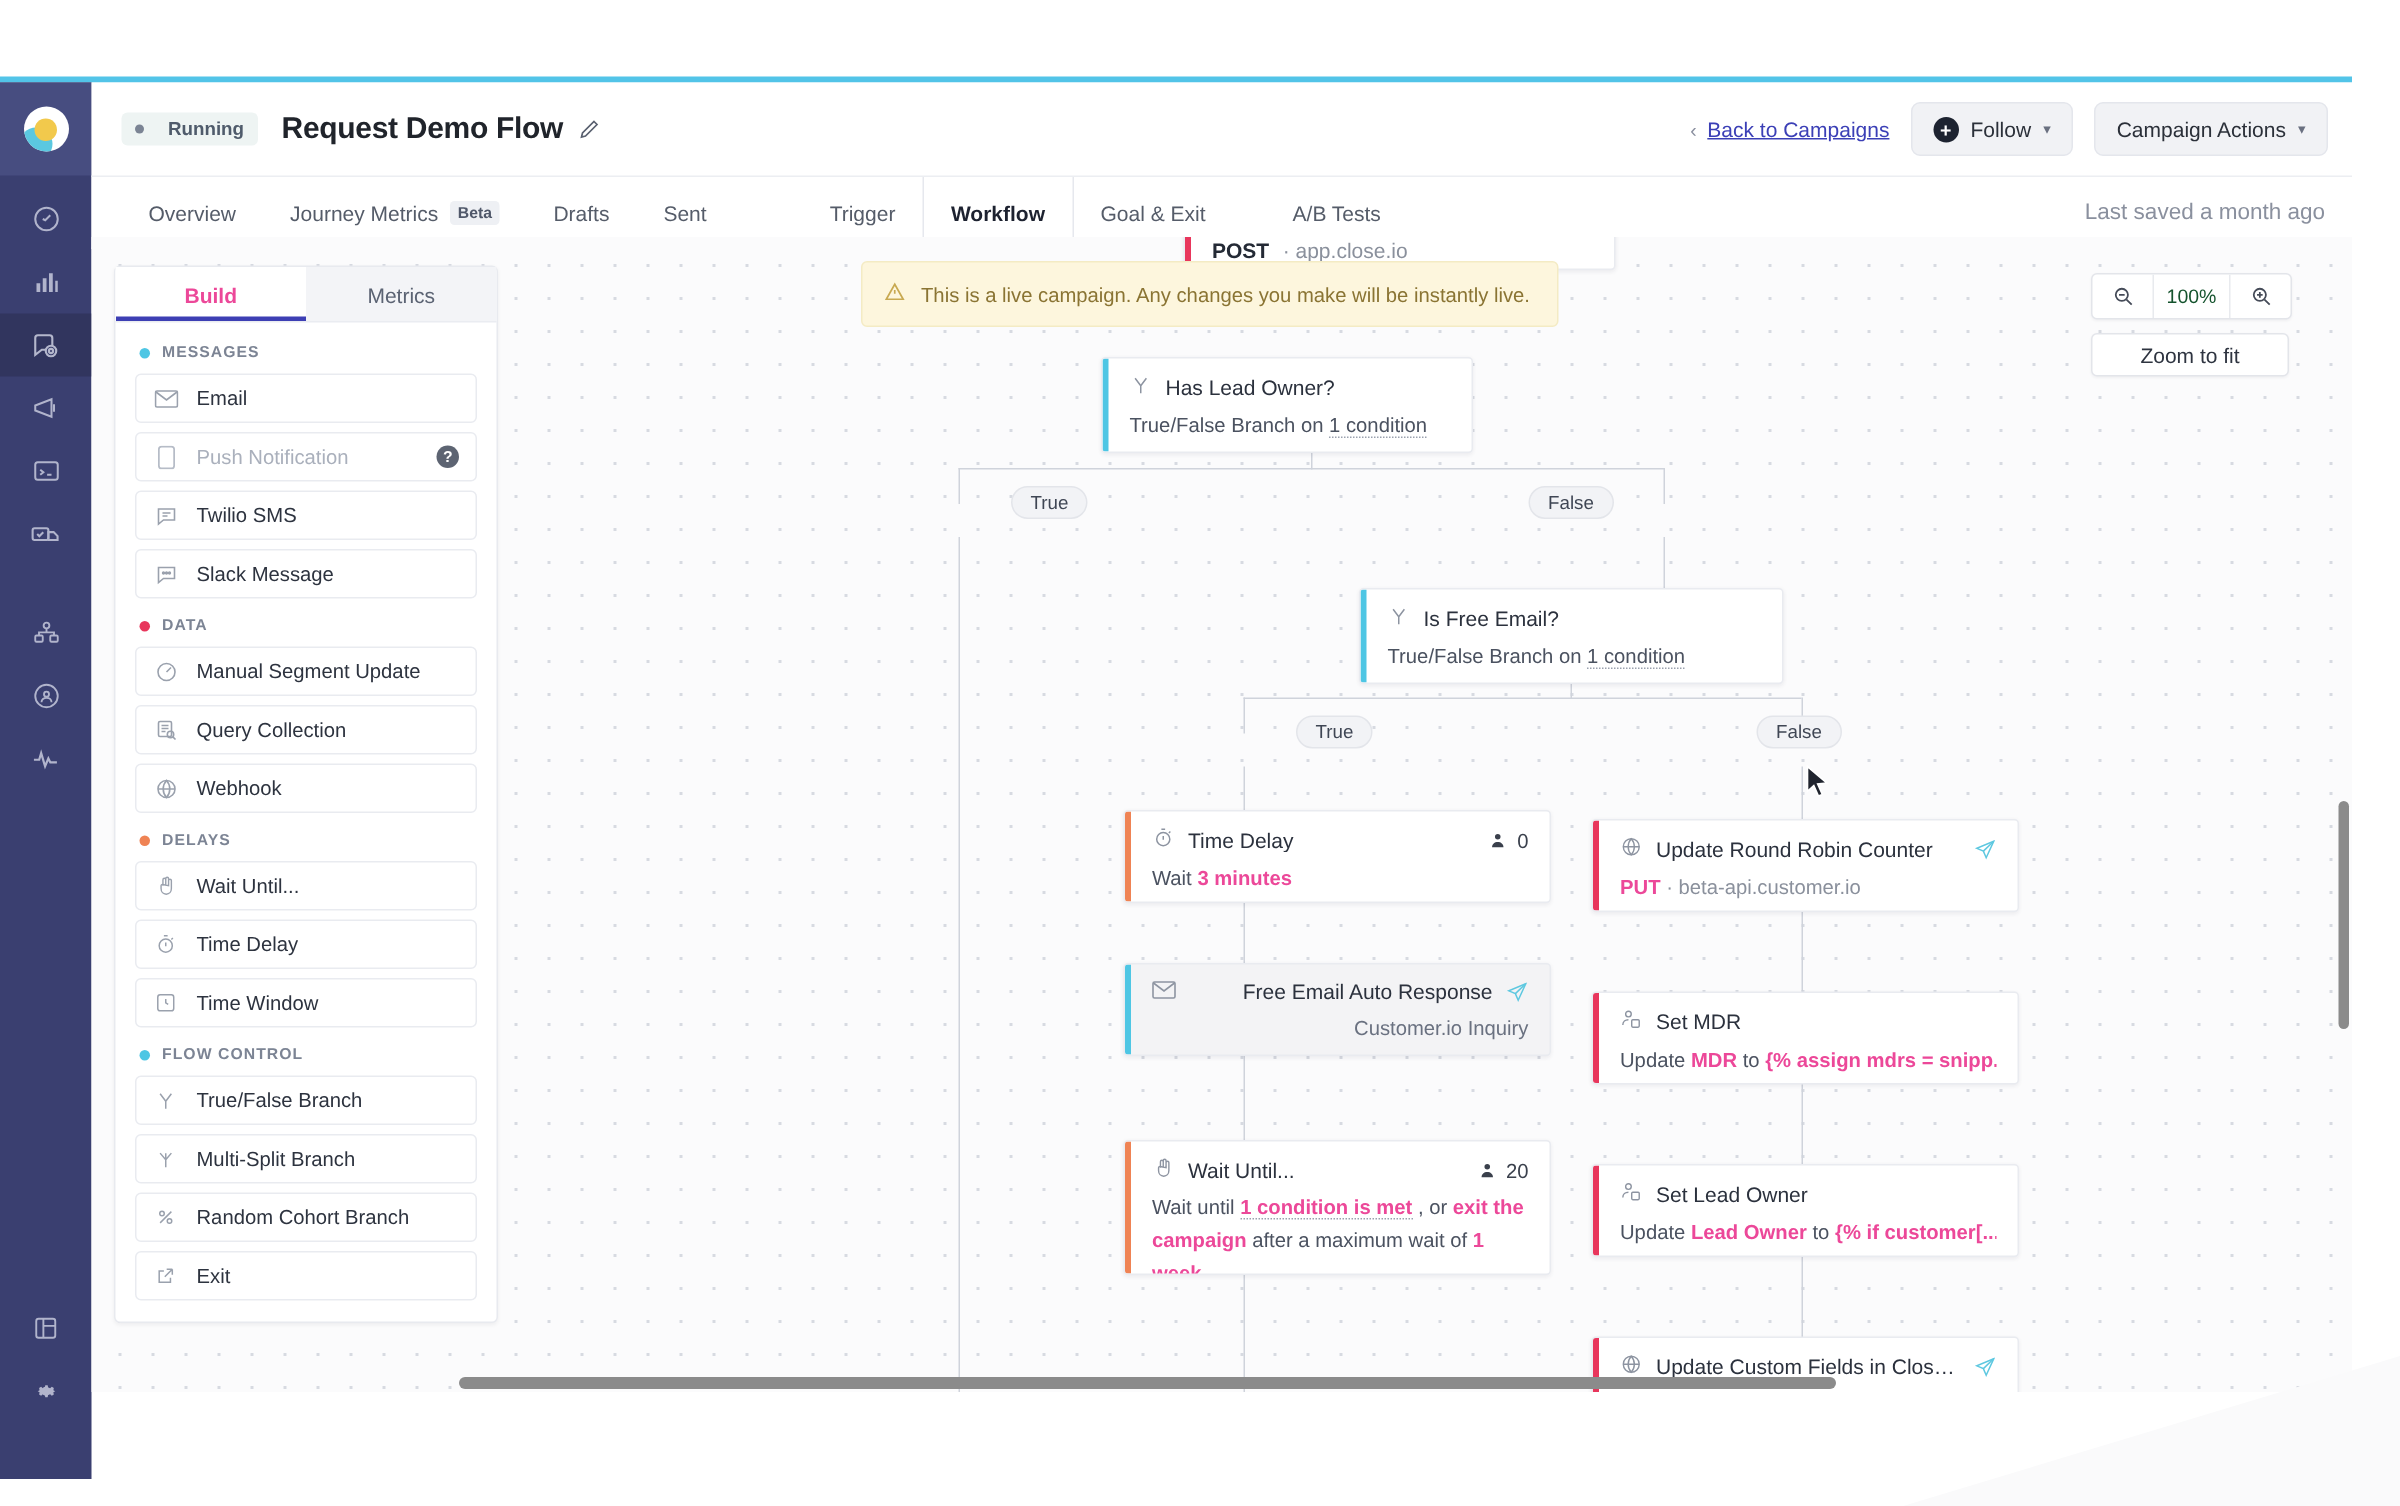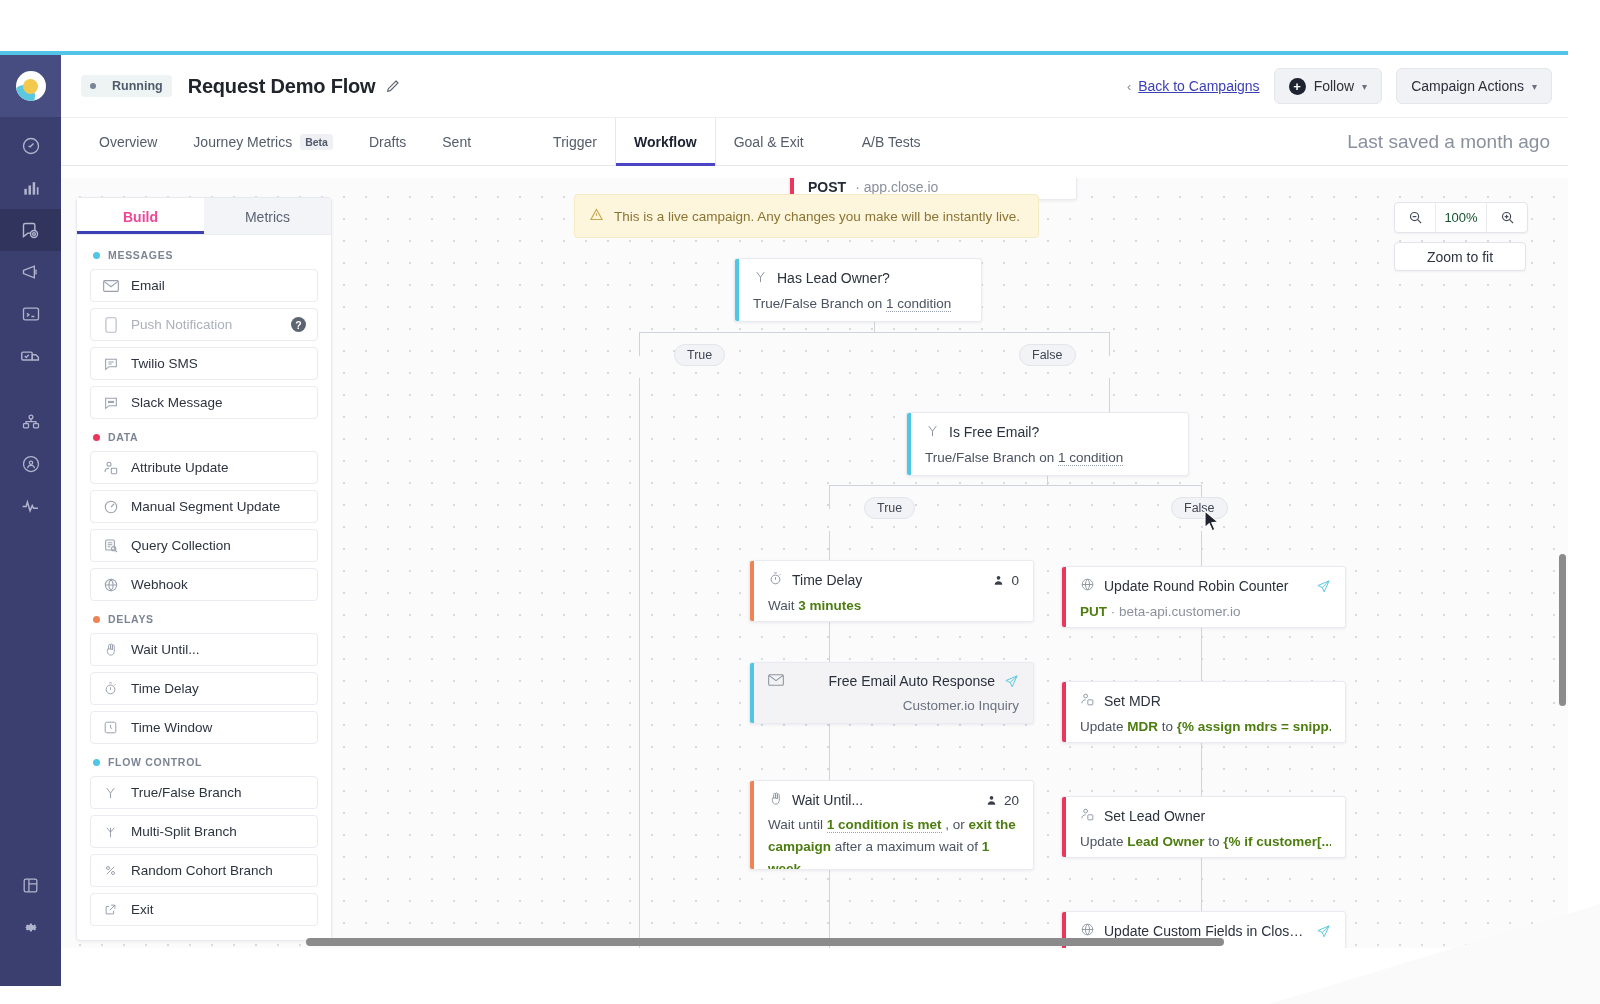--- a/index.html
+++ b/index.html
@@ -104,26 +104,26 @@
   .tab.active::after {
     content:""; position:absolute; left:0; right:0; bottom:-1px; height:3px;
     background:#4b45c6;
   }
   .beta-badge {
     background:#eef0f4; color:#50586a; font-size:10.5px; font-weight:700;
     border-radius:3px; padding:2px 5px;
   }
   .last-saved {
     margin-left:auto; align-self:center; padding-right:18px;
-    font-size:19px; color:#8a909e;
+    font-size:15px; color:#8a909e;
   }
 
   
   .canvas {
-    position:absolute; left:61px; top:178px; width:1507px; height:770px;
+    position:absolute; left:61px; top:158px; width:1507px; height:770px;
     background:#fbfbfc; overflow:hidden;
     background-image: radial-gradient(#d7dae1 1px, transparent 1.1px);
     background-size: 22px 22px;
     background-position: 8px 8px;
   }
 
   
   .build-panel {
     position:absolute; left:15px; top:19px; width:256px;
     background:#fff; border:1px solid #e8eaef; border-radius:4px;
@@ -202,21 +202,21 @@
   .node .bar { position:absolute; left:0; top:0; bottom:0; width:4px; }
   .node .inner { padding:10px 14px 11px 18px; }
   .node-title {
     display:flex; align-items:center; gap:9px;
     font-size:14px; color:#2b313d;
   }
   .node-title .ttl { flex:1; white-space:nowrap; overflow:hidden; text-overflow:ellipsis; }
   .node-sub {
     margin-top:7px; font-size:13.5px; color:#4b5260; line-height:1.5;
   }
-  .node-sub b { color:#4d7c0f; font-weight:700; }
+  .node-sub b { color:#ec4899; font-weight:700; }
   .u-dot { border-bottom:1px dotted #9aa1ae; }
   .count {
     display:flex; align-items:center; gap:6px; font-size:13.5px; color:#3a404c;
   }
   .send-icon { color:#5ec8e0; display:flex; }
 
   
   .edge-lbl {
     position:absolute; background:#f2f3f6; border:1px solid #e3e5ea;
     border-radius:11px; height:22px; padding:0 12px; font-size:12.5px;
@@ -711,30 +711,20 @@
           <span>Slack Message</span>
         </div>
 
         <div class="bp-sect">
           <span class="sect-dot" style="background:#e8365c"></span>
           <span>DATA</span>
         </div>
         <div class="bp-item">
           <span class="ico">
               <svg width="16" height="16" viewBox="0 0 24 24" fill="none" stroke="#9aa1ad" stroke-width="1.6">
-                <circle cx="9" cy="6.5" r="3"></circle>
-                <path d="M3 18c0-3.3 2.7-5.5 6-5.5"></path>
-                <rect x="12.5" y="12.5" width="8" height="8" rx="1.2"></rect>
-              </svg>
-            </span>
-          <span>Attribute Update</span>
-        </div>
-        <div class="bp-item">
-          <span class="ico">
-              <svg width="16" height="16" viewBox="0 0 24 24" fill="none" stroke="#9aa1ad" stroke-width="1.6">
                 <circle cx="12" cy="12" r="8.5"></circle>
                 <path d="M12 12l4.5-4.5"></path>
               </svg>
             </span>
           <span>Manual Segment Update</span>
         </div>
         <div class="bp-item">
           <span class="ico">
               <svg width="16" height="16" viewBox="0 0 24 24" fill="none" stroke="#9aa1ad" stroke-width="1.6">
                 <rect x="4" y="3" width="13" height="15" rx="1.5"></rect>

